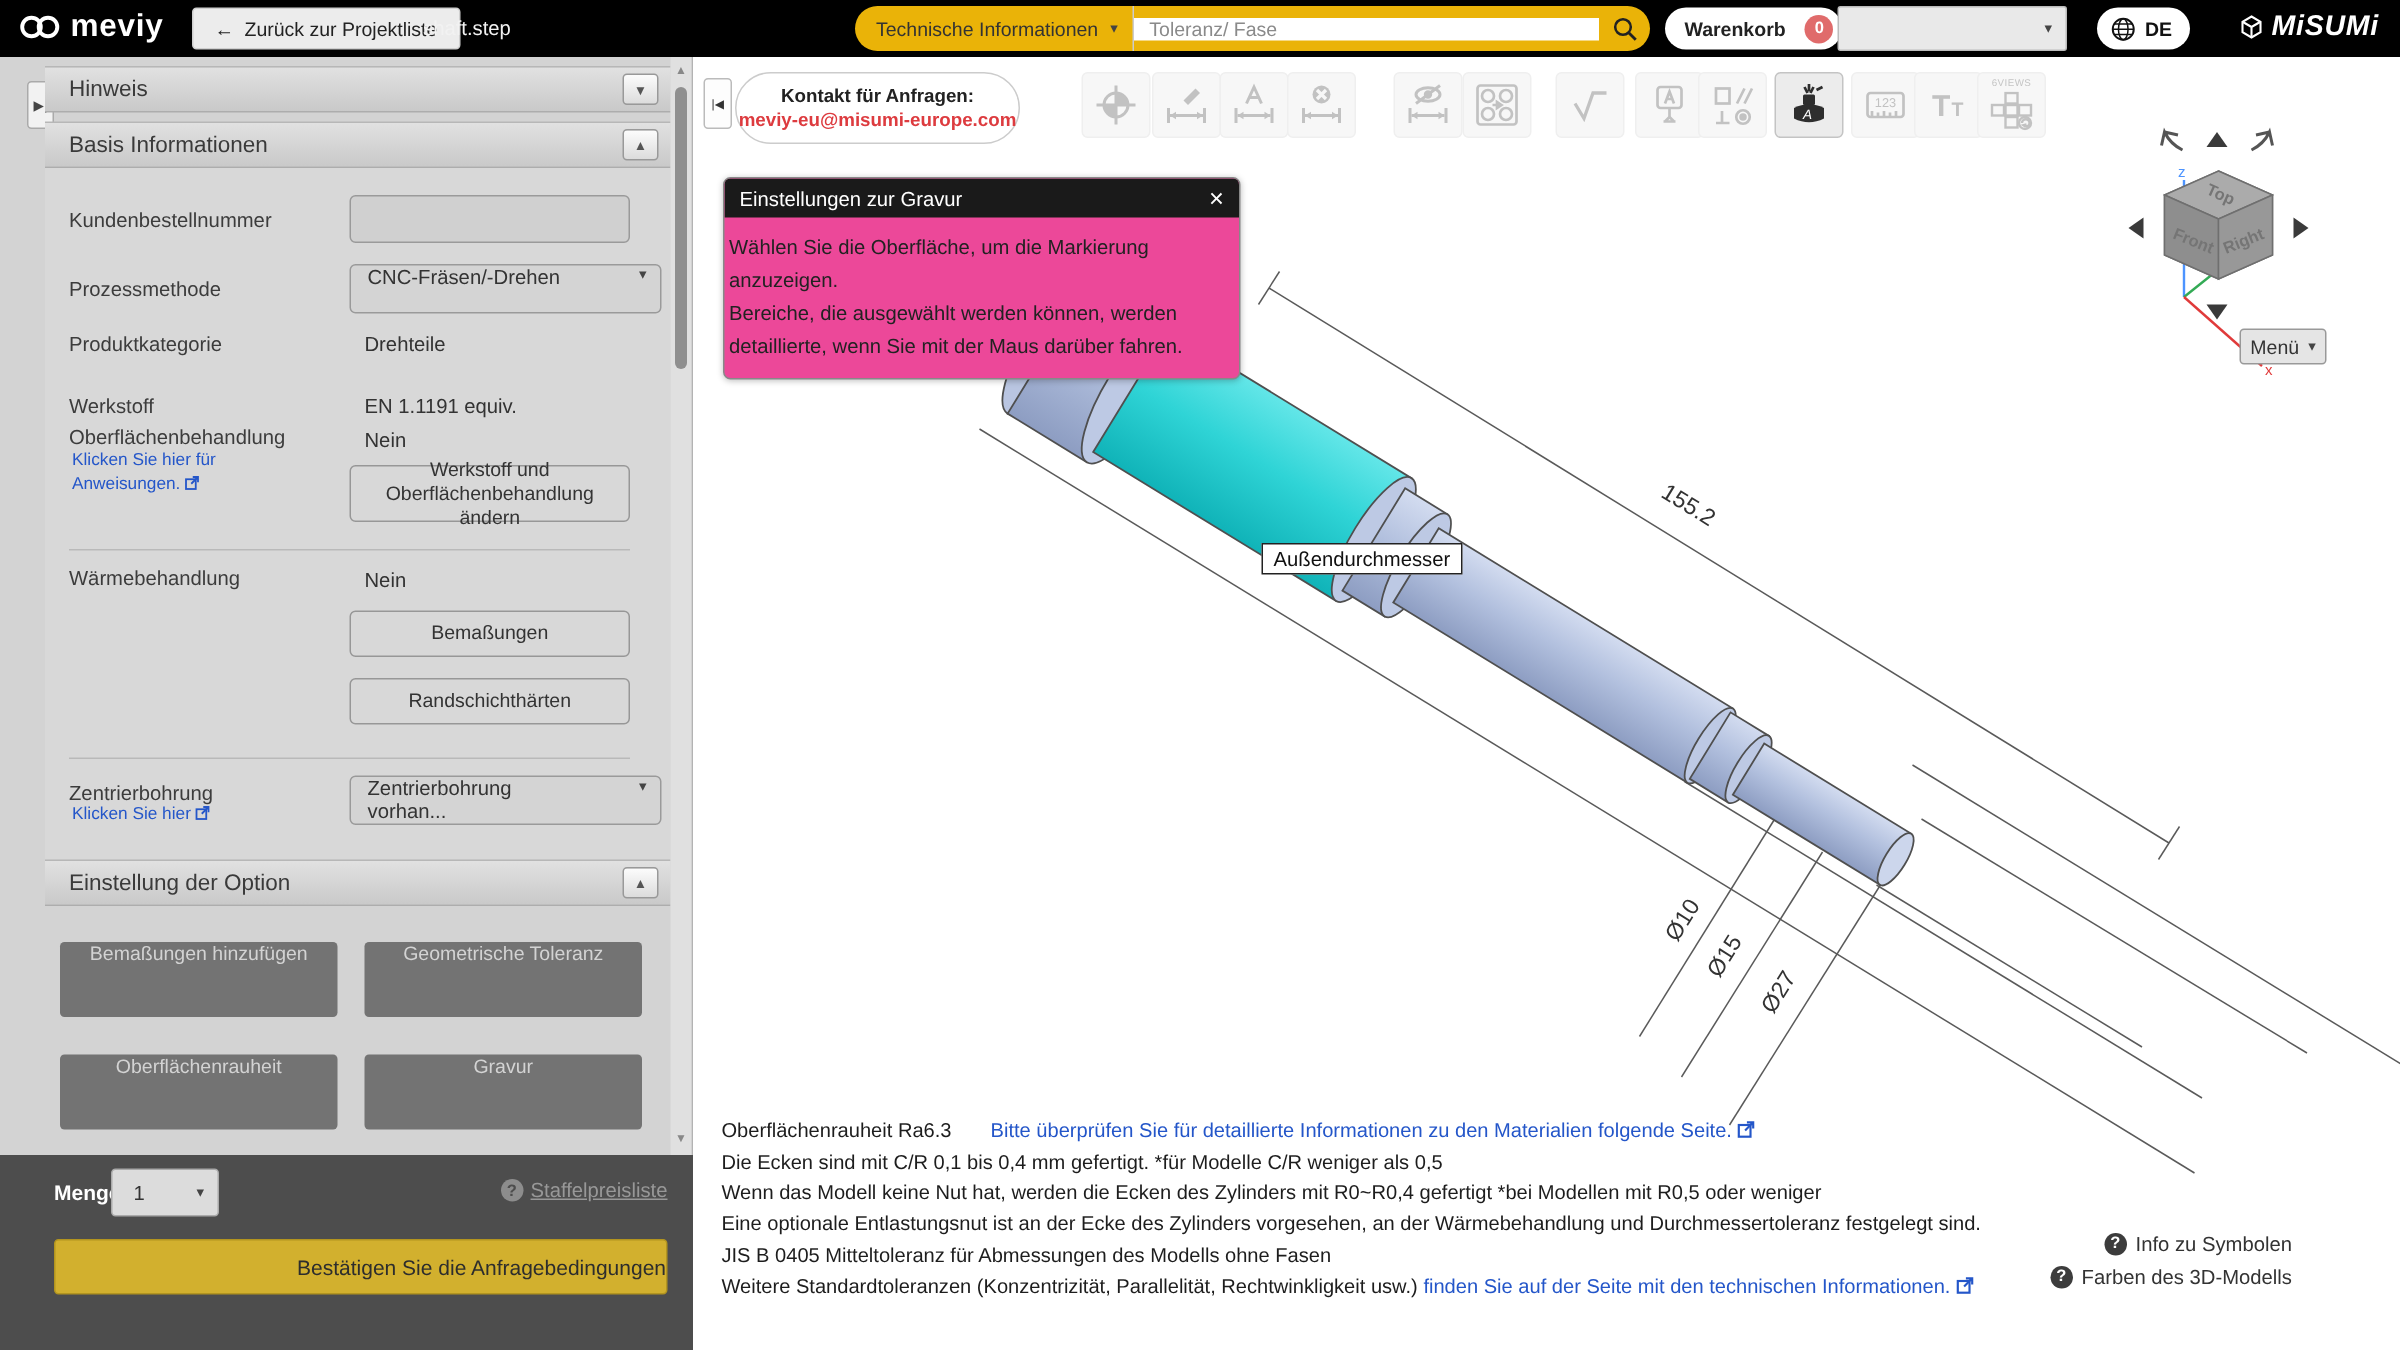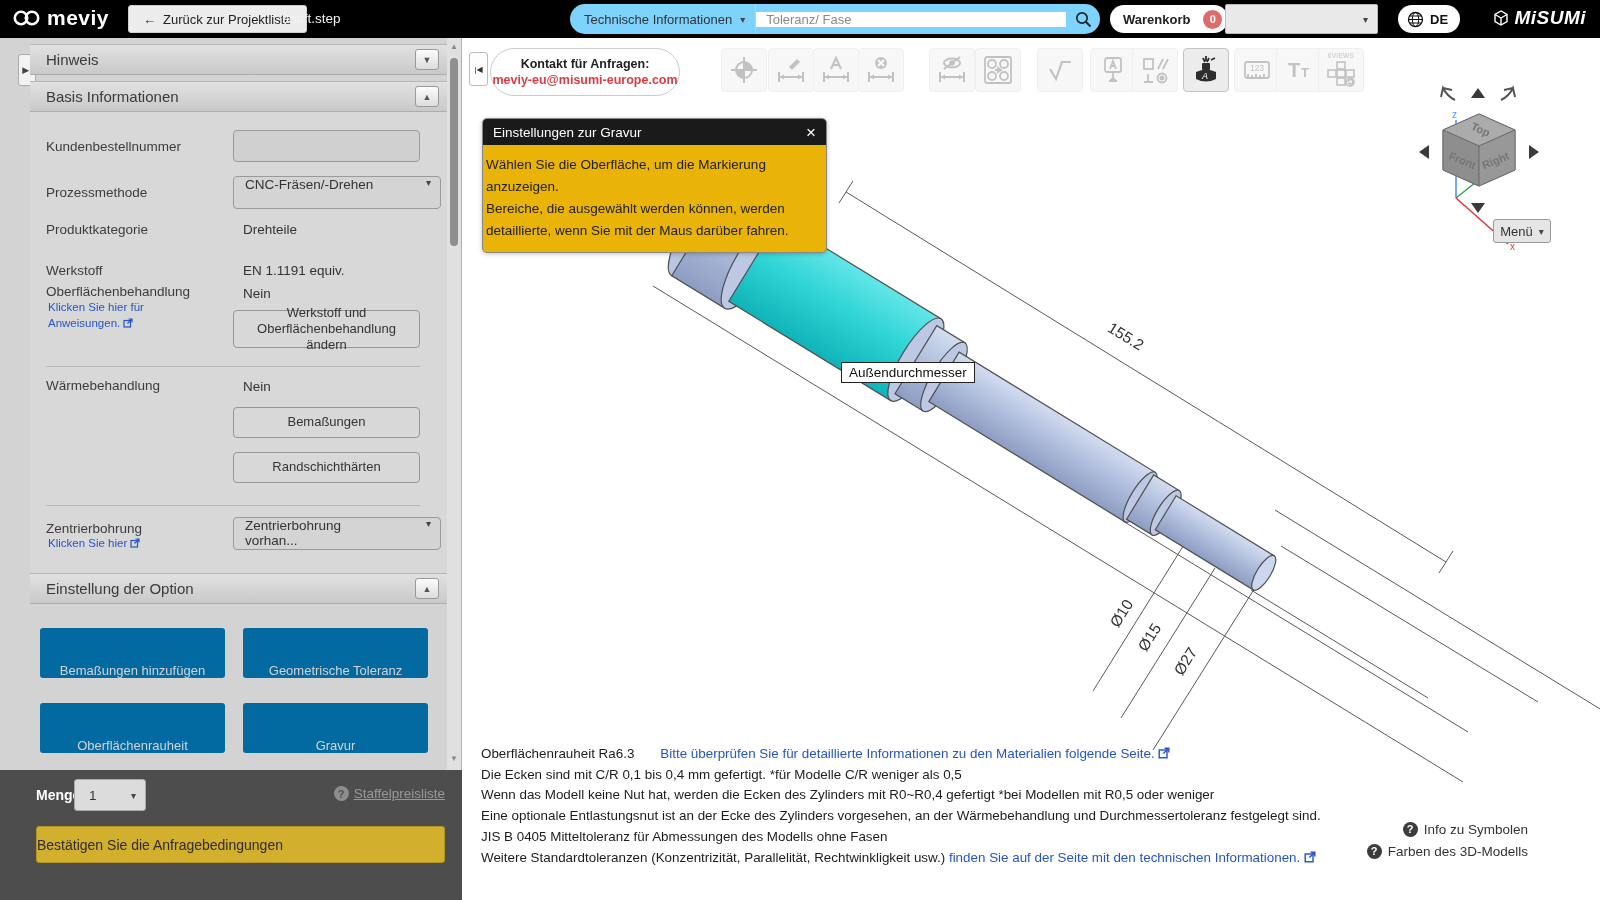--- a/index.html
+++ b/index.html
@@ -8,21 +8,21 @@
   .app { position:relative; width:1600px; height:900px; overflow:hidden; }
 
   
   .topbar { position:absolute; left:0; top:0; width:1600px; height:38px; background:#000; }
   .logo { position:absolute; left:12px; top:6px; display:flex; align-items:center; gap:5px; color:#fff; }
   .logo-text { font-size:21px; font-weight:bold; letter-spacing:.5px; }
   .back-btn { position:absolute; left:128px; top:5px; height:28px; padding:0 14px; background:#ececec;
               border:1px solid #cfcfcf; border-radius:3px; font-size:13px; color:#222;
               display:flex; align-items:center; gap:7px; cursor:pointer; }
   .filename { position:absolute; left:282px; top:11px; color:#f2f2f2; font-size:13.5px; }
-  .searchbar { position:absolute; left:570px; top:4px; width:530px; height:30px; background:#7dd3fc;
+  .searchbar { position:absolute; left:570px; top:4px; width:530px; height:30px; background:#eab308;
                border-radius:15px; display:flex; align-items:center; overflow:hidden; }
   .search-cat { display:flex; align-items:center; gap:8px; padding:0 10px 0 14px; font-size:13px; color:#333;
                 height:100%; border-right:1px solid #ccc; cursor:pointer; white-space:nowrap; }
   .search-input { flex:1; border:0; outline:0; font-size:13px; padding:0 10px; color:#333; font-family:inherit; }
   .search-input::placeholder { color:#8a8a8a; }
   .search-ico { width:34px; display:flex; justify-content:center; cursor:pointer; }
   .cart { position:absolute; left:1110px; top:5px; height:28px; padding:0 6px 0 13px; background:#fff;
           border-radius:14px; display:flex; align-items:center; gap:13px; font-size:13px; font-weight:bold; color:#222; cursor:pointer; }
   .cart-badge { width:19px; height:19px; border-radius:50%; background:#e06b6b; color:#fff; font-size:11px;
                 display:flex; align-items:center; justify-content:center; font-weight:bold; }
@@ -53,56 +53,56 @@
   .f-select { position:absolute; left:233px; width:208px; height:33px; background:#d4d4d4; border:1px solid #9a9a9a;
               border-radius:4px; display:flex; align-items:flex-start; padding:0 9px 0 11px; font-size:13.5px;
               color:#333; cursor:pointer;gap:40px; }
   .f-select .chev { margin-left:auto; }
   .chev { font-size:10px; color:#444; }
   .side-btn { position:absolute; left:233px; width:187px; background:#d8d8d8; border:1px solid #979797;
               border-radius:4px; font-size:13px; color:#333; display:flex; align-items:center;
               justify-content:center; text-align:center; cursor:pointer; line-height:1.25; }
   .blue-link { position:absolute; left:48px; font-size:11.5px; color:#2456c9; cursor:pointer; white-space:nowrap; }
   .divider { position:absolute; left:46px; width:374px; height:1px; background:#b9b9b9; }
-  .opt-btn { position:absolute; width:185px; height:50px; background:#0369a1; border:none; border-radius:3px;
-             color:#d3d3d3; font-size:13px; display:flex; align-items:flex-end; justify-content:center; }
+  .opt-btn { position:absolute; width:185px; height:50px; background:#737373; border:none; border-radius:3px;
+             color:#d3d3d3; font-size:13px; display:flex; align-items:flex-start; justify-content:center; }
   .side-scroll { position:absolute; left:447px; top:0; width:14px; height:732px; background:#e0e0e0; }
   .scroll-thumb { position:absolute; left:3px; top:20px; width:8px; height:188px; background:#8f8f8f; border-radius:4px; cursor:pointer; }
   .scroll-arrow { position:absolute; left:0; width:14px; font-size:8px; color:#888; text-align:center; cursor:pointer; }
   .side-footer { position:absolute; left:0; top:732px; width:462px; height:130px; background:#4d4d4d; }
   .menge-label { position:absolute; left:36px; top:17px; color:#fff; font-size:14px; font-weight:bold; }
   .menge-select { position:absolute; left:74px; top:9px; width:72px; height:32px; background:#dcdcdc;
                   border:1px solid #aaa; border-radius:3px; display:flex; align-items:center;
                   padding:0 9px 0 14px; font-size:13.5px; color:#333; cursor:pointer; }
   .staffel { position:absolute; right:17px; top:16px; display:flex; align-items:center; gap:5px;
              color:#989898; font-size:13.5px; cursor:pointer; }
   .staffel .txt { text-decoration:underline; }
   .q-ico { width:15px; height:15px; border-radius:50%; background:#8d8d8d; color:#4d4d4d; font-size:11px;
            font-weight:bold; display:flex; align-items:center; justify-content:center; }
   .confirm-btn { position:absolute; left:36px; top:56px; width:409px; height:37px; background:#d2b02e;
                  border:1px solid #b2941f; border-radius:3px; font-size:14px; color:#2d2d2d;
-                 display:flex; align-items:center; justify-content:flex-start; cursor:pointer; }
+                 display:flex; align-items:center; justify-content:flex-end; cursor:pointer; }
 
   
   .canvas { position:absolute; left:463px; top:38px; width:1137px; height:862px; background:#fff; }
   .collapse-btn { position:absolute; left:6px; top:14px; width:19px; height:34px; background:#fdfdfd;
                   border:1px solid #bbb; border-radius:3px; font-size:8px; color:#333; display:flex;
                   align-items:center; justify-content:center; cursor:pointer; }
   .contact { position:absolute; left:27px; top:10px; width:190px; height:48px; background:#fff;
              border:1px solid #ccc; border-radius:26px; display:flex; flex-direction:column;
              align-items:center; justify-content:center; gap:2px; }
   .contact .l1 { font-size:12.5px; font-weight:bold; color:#222; }
   .contact .l2 { font-size:12.5px; font-weight:bold; color:#dd3b3f; cursor:pointer; }
   .tool-btn { position:absolute; top:10px; width:46px; height:44px; background:#f7f7f7; border:1px solid #efefef;
               border-radius:4px; display:flex; align-items:center; justify-content:center; cursor:pointer; }
   .tool-btn.active { background:#ececec; border:1px solid #c4c4c4; }
   .tool-btn svg { display:block; }
   .sixviews-label { position:absolute; top:3px; left:0; right:0; text-align:center; font-size:6.5px; color:#c4c4c4; letter-spacing:.3px; }
 
-  .popup { position:absolute; left:19px; top:80px; width:345px; background:#eab308; border:1px solid #888;
+  .popup { position:absolute; left:19px; top:80px; width:345px; background:#ec4899; border:1px solid #888;
            border-radius:5px; overflow:hidden; box-shadow:0 1px 4px rgba(0,0,0,.25); }
   .popup-hdr { height:26px; background:#1a1a1a; color:#fff; display:flex; align-items:center;
                padding:0 10px; font-size:13.5px; }
   .popup-x { margin-left:auto; font-size:17px; color:#fff; cursor:pointer; line-height:1; }
   .popup-body { padding:9px 3px 11px; font-size:13.5px; color:#222; line-height:1.62; }
 
   .tooltip { position:absolute; left:378px; top:324px; background:#fff; border:1px solid #222;
              font-size:13.5px; color:#111; padding:2px 7px; white-space:nowrap; }
 
   .menu-btn { position:absolute; left:1030px; top:181px; width:58px; height:24px; background:#e5e5e5;

